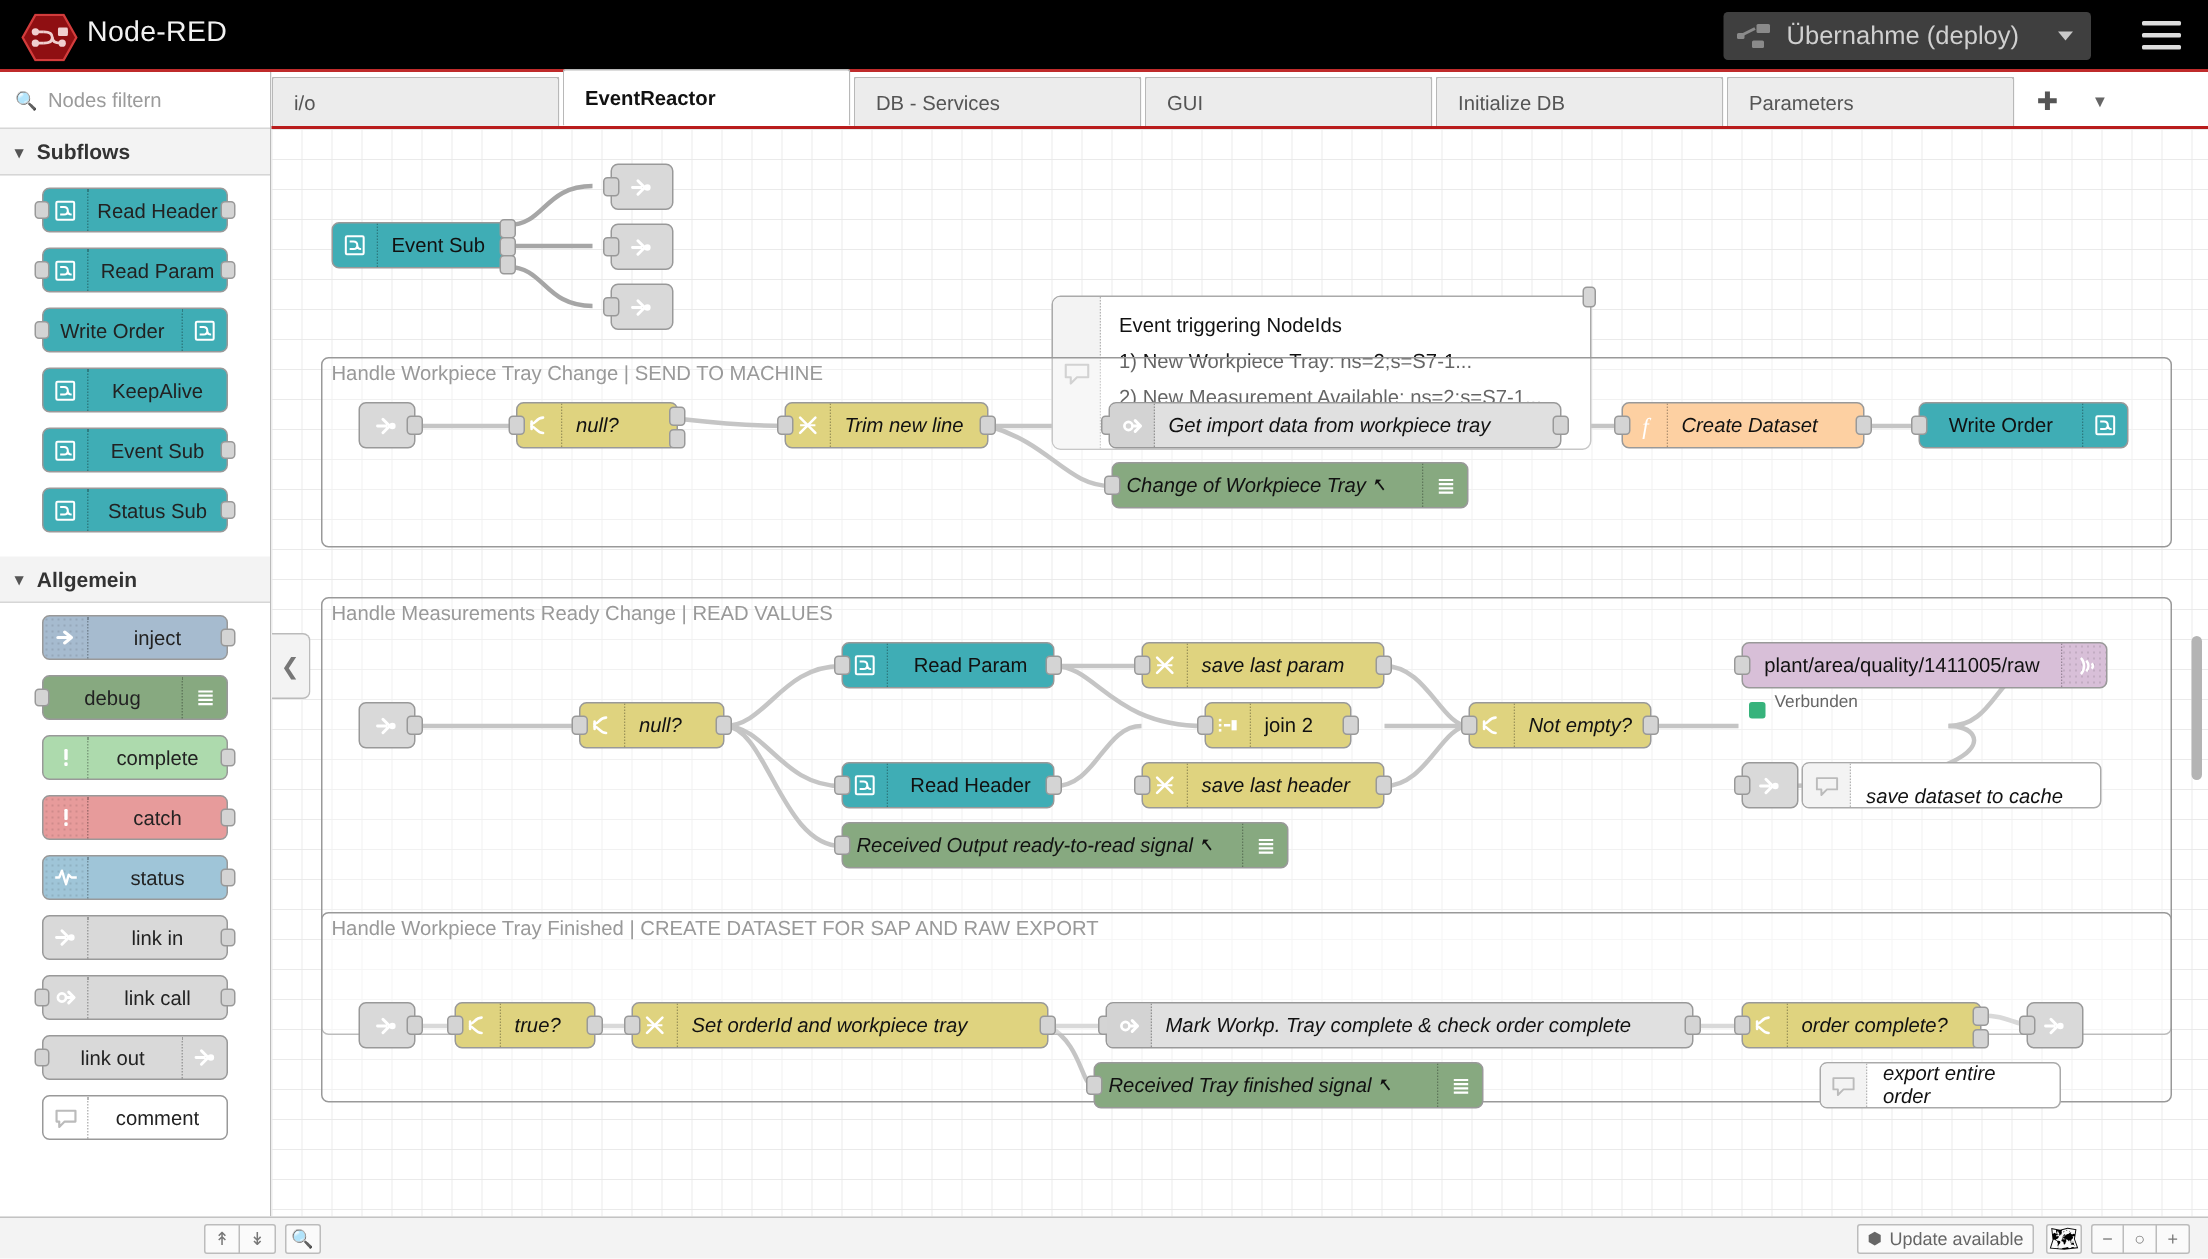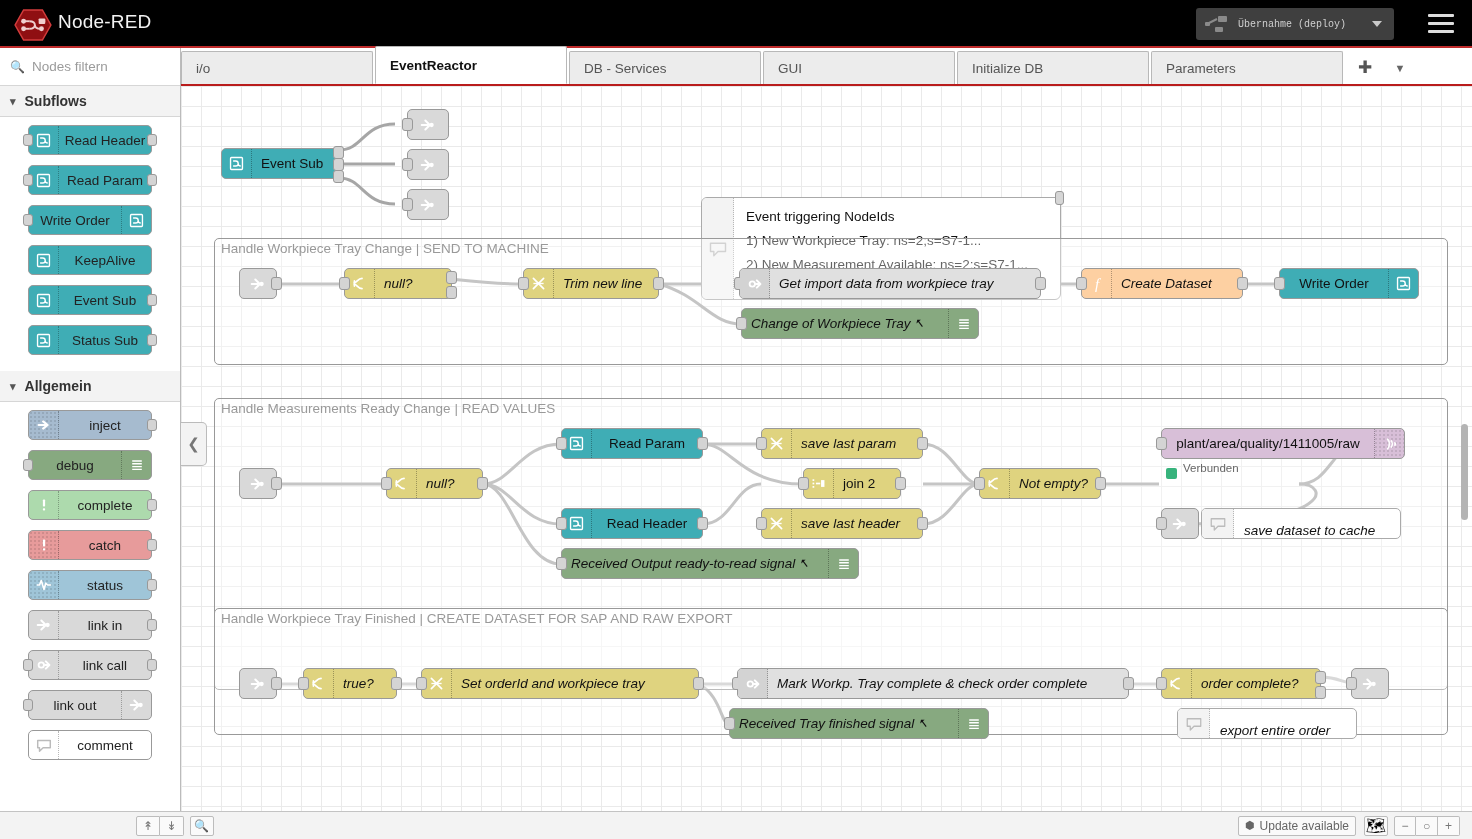--- a/index.html
+++ b/index.html
@@ -21,21 +21,21 @@
   #brand-title {
     position: absolute; left: 58px; top: 11px;
     color: #f2f2f2; font-size: 19px; letter-spacing: .2px;
   }
   #deploy-btn {
     position: absolute; right: 78px; top: 8px; height: 32px;
     background: #3f3f3f; border-radius: 3px; display: flex; align-items: center;
     padding: 0 6px 0 8px; cursor: pointer;
   }
   #deploy-btn .dicon { width: 26px; height: 20px; position: relative; margin-right: 4px; }
-  #deploy-label { color: #d0d0d0; font-size: 10px; padding: 0 20px 0 4px; white-space: nowrap; font-family: Liberation Mono, monospace;}
+  #deploy-label { color: #d0d0d0; font-size: 17px; padding: 0 20px 0 4px; white-space: nowrap;}
   #deploy-caret {
     width: 0; height: 0; border-left: 5px solid transparent; border-right: 5px solid transparent;
     border-top: 6px solid #c9c9c9; margin-left: 6px; margin-right: 6px;
   }
   #hamburger { position: absolute; right: 18px; top: 14px; width: 26px; height: 20px; cursor: pointer; }
   #hamburger i { display: block; height: 3px; background: #ddd; margin-bottom: 5px; border-radius: 1px; }
 
   
   #palette {
     position: absolute; left: 0; top: 48px; width: 181px; height: 763px;
@@ -915,21 +915,21 @@
   <div class="node grey" style="left:1170px; top:582px; width:38px;">
     <span class="port in"></span>
     <span class="nicon" style="border-right:0;width:100%;">
       <svg viewBox="0 0 20 20" width="18" height="18">
           <path d="M3 10h6M7 5l5 5-5 5" stroke="#fff" stroke-width="2.2" fill="none" stroke-linecap="round" stroke-linejoin="round"></path>
           <circle cx="14" cy="10" r="2.4" fill="#fff"></circle>
         </svg>
     </span>
   </div>
 
-  <div class="comment-node" style="left:996px; top:622px; width:180px;">
+  <div class="comment-node" style="left:1032px; top:622px; width:161px;">
     <span class="cicon">
       <svg viewBox="0 0 24 22" width="18" height="18">
           <path d="M3 4h18v10h-9l-5 5v-5H3z" fill="none" stroke="#bbb" stroke-width="1.7" stroke-linejoin="round"></path>
         </svg>
     </span>
     <span class="clabel">export entire order</span>
   </div>
 
   <div id="v-scroll"></div>
 </div>

